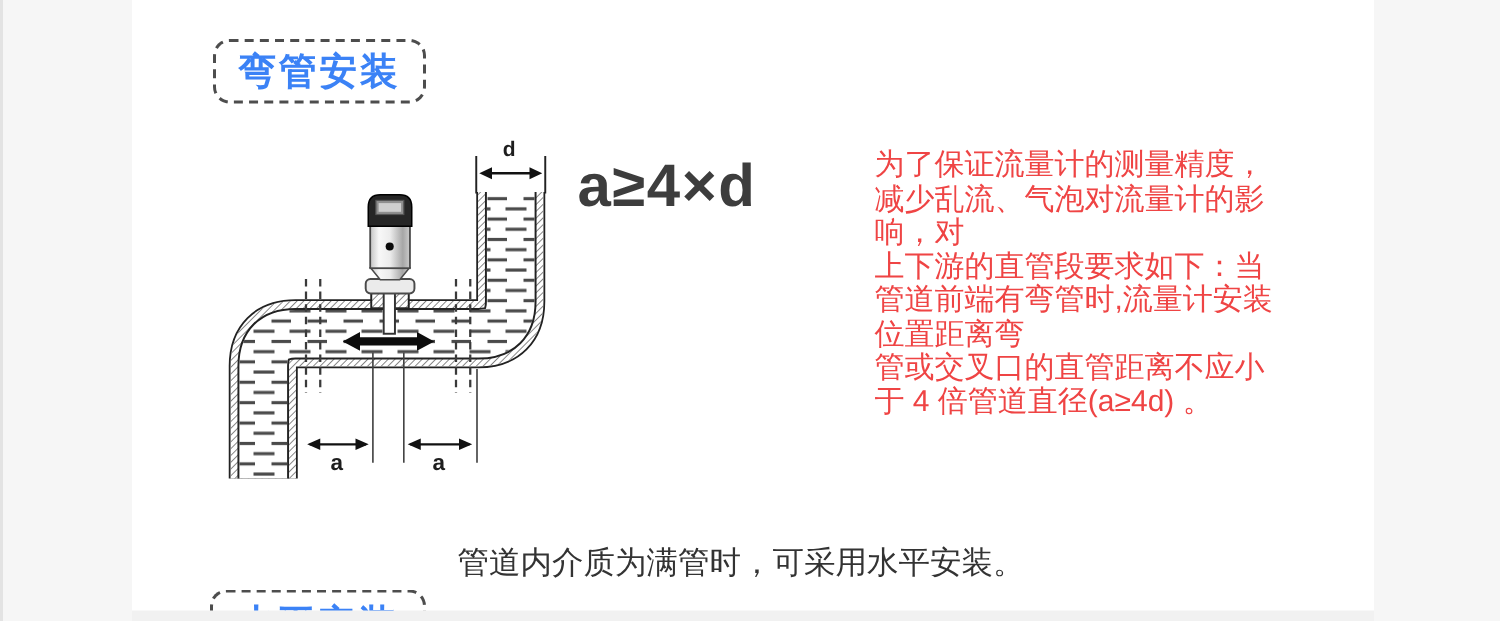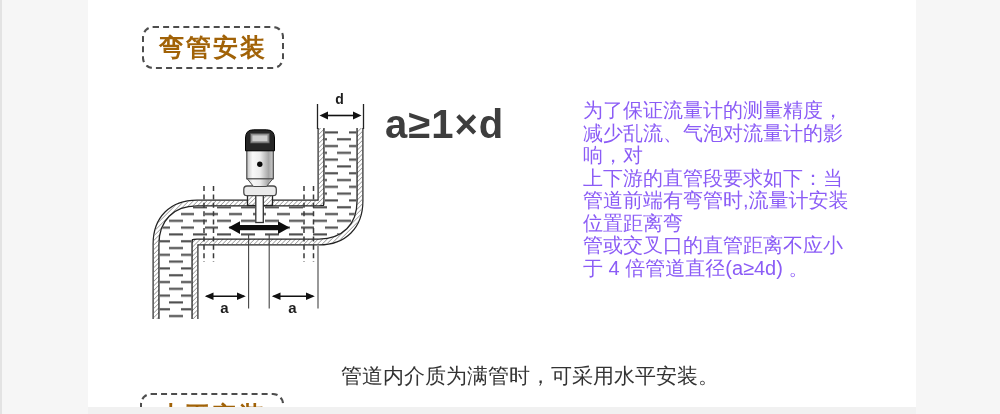--- a/index.html
+++ b/index.html
@@ -13,42 +13,41 @@
   .page::before{content:"";position:absolute;left:0;top:0;width:2px;height:414px;background:#e3e3e3;}
   .content{
     position:absolute;left:88px;top:0;width:828px;height:414px;
     background:#ffffff;
   }
   .title-box{
     position:absolute;
     border:2.5px dashed #4d4d4d;
     border-radius:11px;
     display:flex;align-items:center;justify-content:center;
-    color:#a16207;
+    color:#3b82f6;
     font-size:25px;font-weight:600;letter-spacing:2px;
     background:#ffffff;
   }
   .box1{left:54px;top:26px;width:138px;height:39px;}
   .box2{left:52px;top:357px;width:140px;height:41px;margin-top:36px;}
   .diagram{position:absolute;left:52px;top:85px;width:292px;height:245px;}
   .formula{
     position:absolute;left:297px;top:102px;
     font-size:40px;font-weight:bold;color:#3d3d3d;letter-spacing:1px;
     white-space:nowrap;
   }
   .desc{
     position:absolute;left:495px;top:99px;width:340px;
-    font-size:20px;line-height:22.5px;color:#8b5cf6;
+    font-size:20px;line-height:22.5px;color:#ef4444;
     white-space:pre-line;
   }
   .hdesc{
     position:absolute;left:217px;top:362px;
     font-size:21px;line-height:1.35;color:#333333;
     white-space:nowrap;
-    margin-left:36px;
   }
   .bottom-strip{
     position:absolute;left:0;bottom:0;width:828px;height:7px;
     background:#f1f1f1;
   }
   svg text{font-family:"Liberation Sans","DejaVu Sans",sans-serif;}
 </style>
 </head>
 <body>
 
@@ -133,21 +132,21 @@
       </g>
 
       <g fill="#111111">
         <line x1="273.5" y1="296.2" x2="313" y2="296.2" stroke="#111111" stroke-width="1.5"></line>
         <polygon points="271.8,296.2 280.5,292.4 280.5,300"></polygon>
         <polygon points="314.8,296.2 306,292.4 306,300"></polygon>
         <text x="292.5" y="313" font-size="15" font-weight="600" text-anchor="middle" fill="#1e1e1e">a</text>
       </g>
     </svg>
 
-    <div class="formula">a≥1×d</div>
+    <div class="formula">a≥4×d</div>
 
     <div class="desc">为了保证流量计的测量精度，
 减少乱流、气泡对流量计的影
 响，对
 上下游的直管段要求如下：当
 管道前端有弯管时,流量计安装
 位置距离弯
 管或交叉口的直管距离不应小
 于 4 倍管道直径(a≥4d) 。</div>
 

